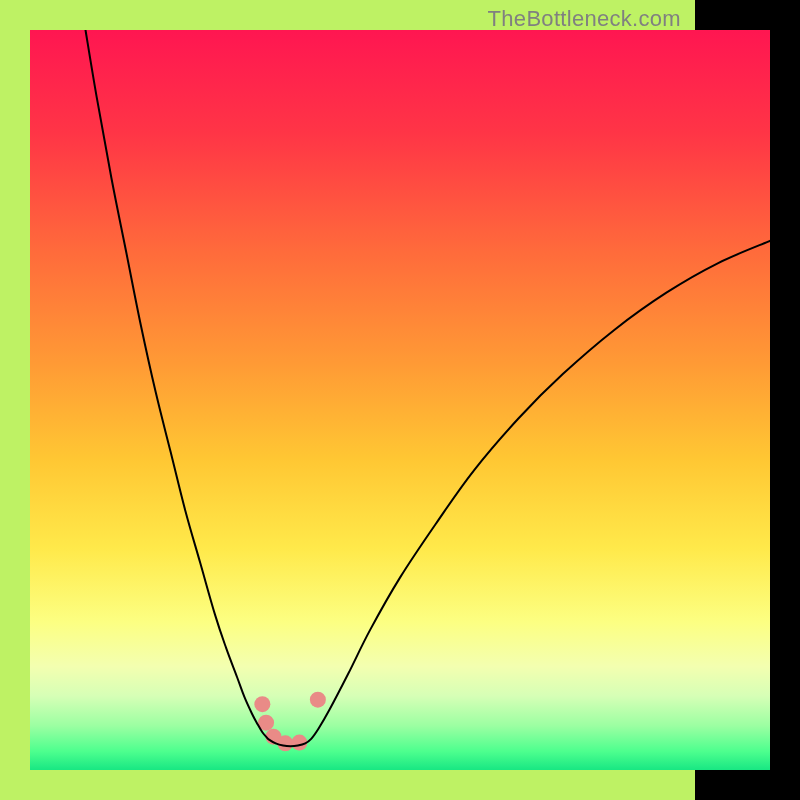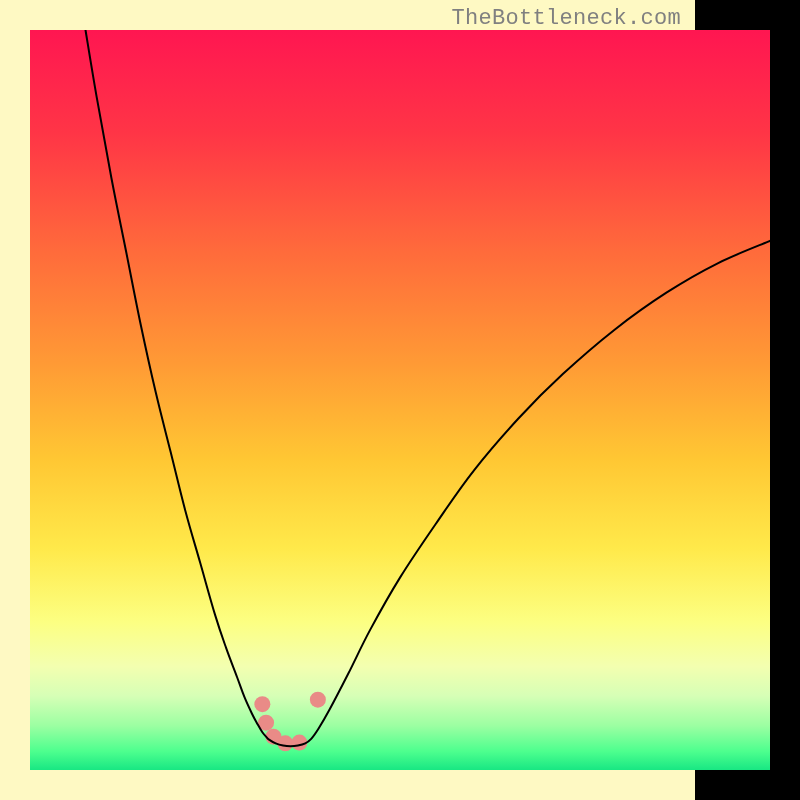--- a/index.html
+++ b/index.html
@@ -8,22 +8,21 @@
     width: 800px;
     height: 800px;
     background: #000;
     overflow: hidden;
     font-family: Arial, Helvetica, sans-serif;
   }
   .stage {
     position: relative;
     width: 695px;
     height: 800px;
-    background: #fef9c3;
-    font-family: Liberation Mono, monospace;
+    background: #bef264;
   }
   .watermark {
     position: absolute;
     top: 6px;
     right: 14px;
     color: #808080;
     font-size: 22px;
     font-weight: 500;
     letter-spacing: 0.3px;
     z-index: 5;

